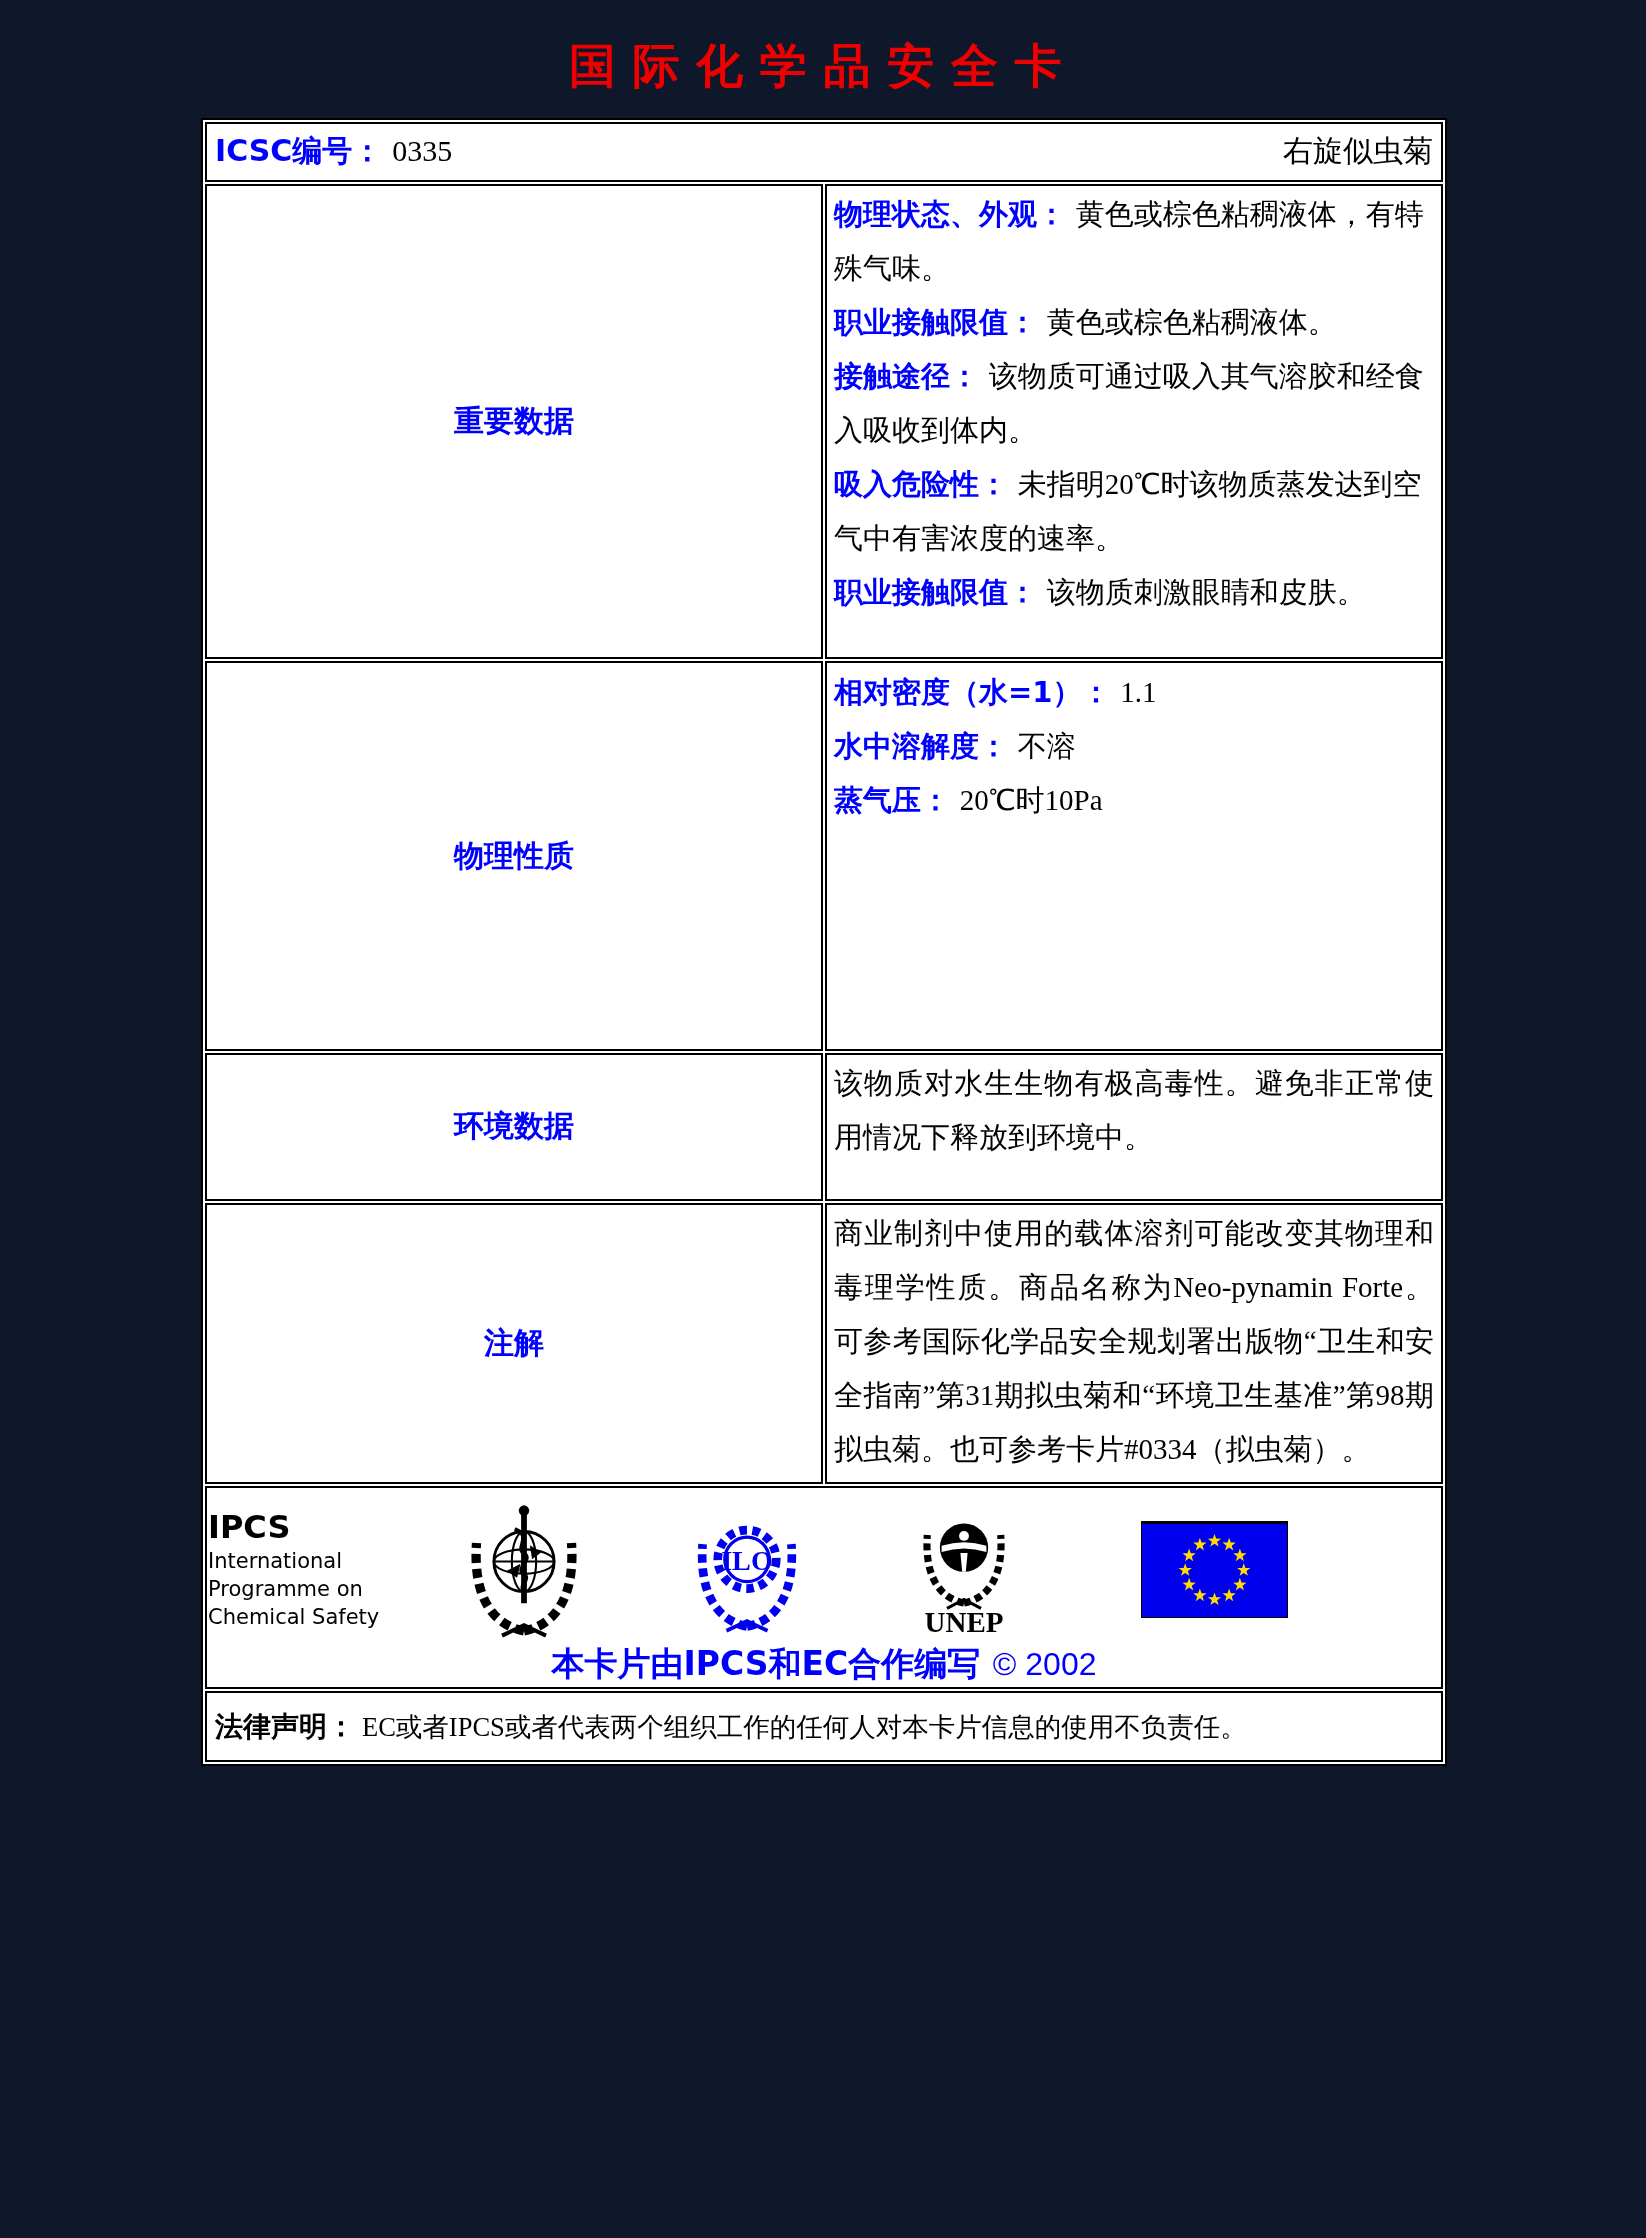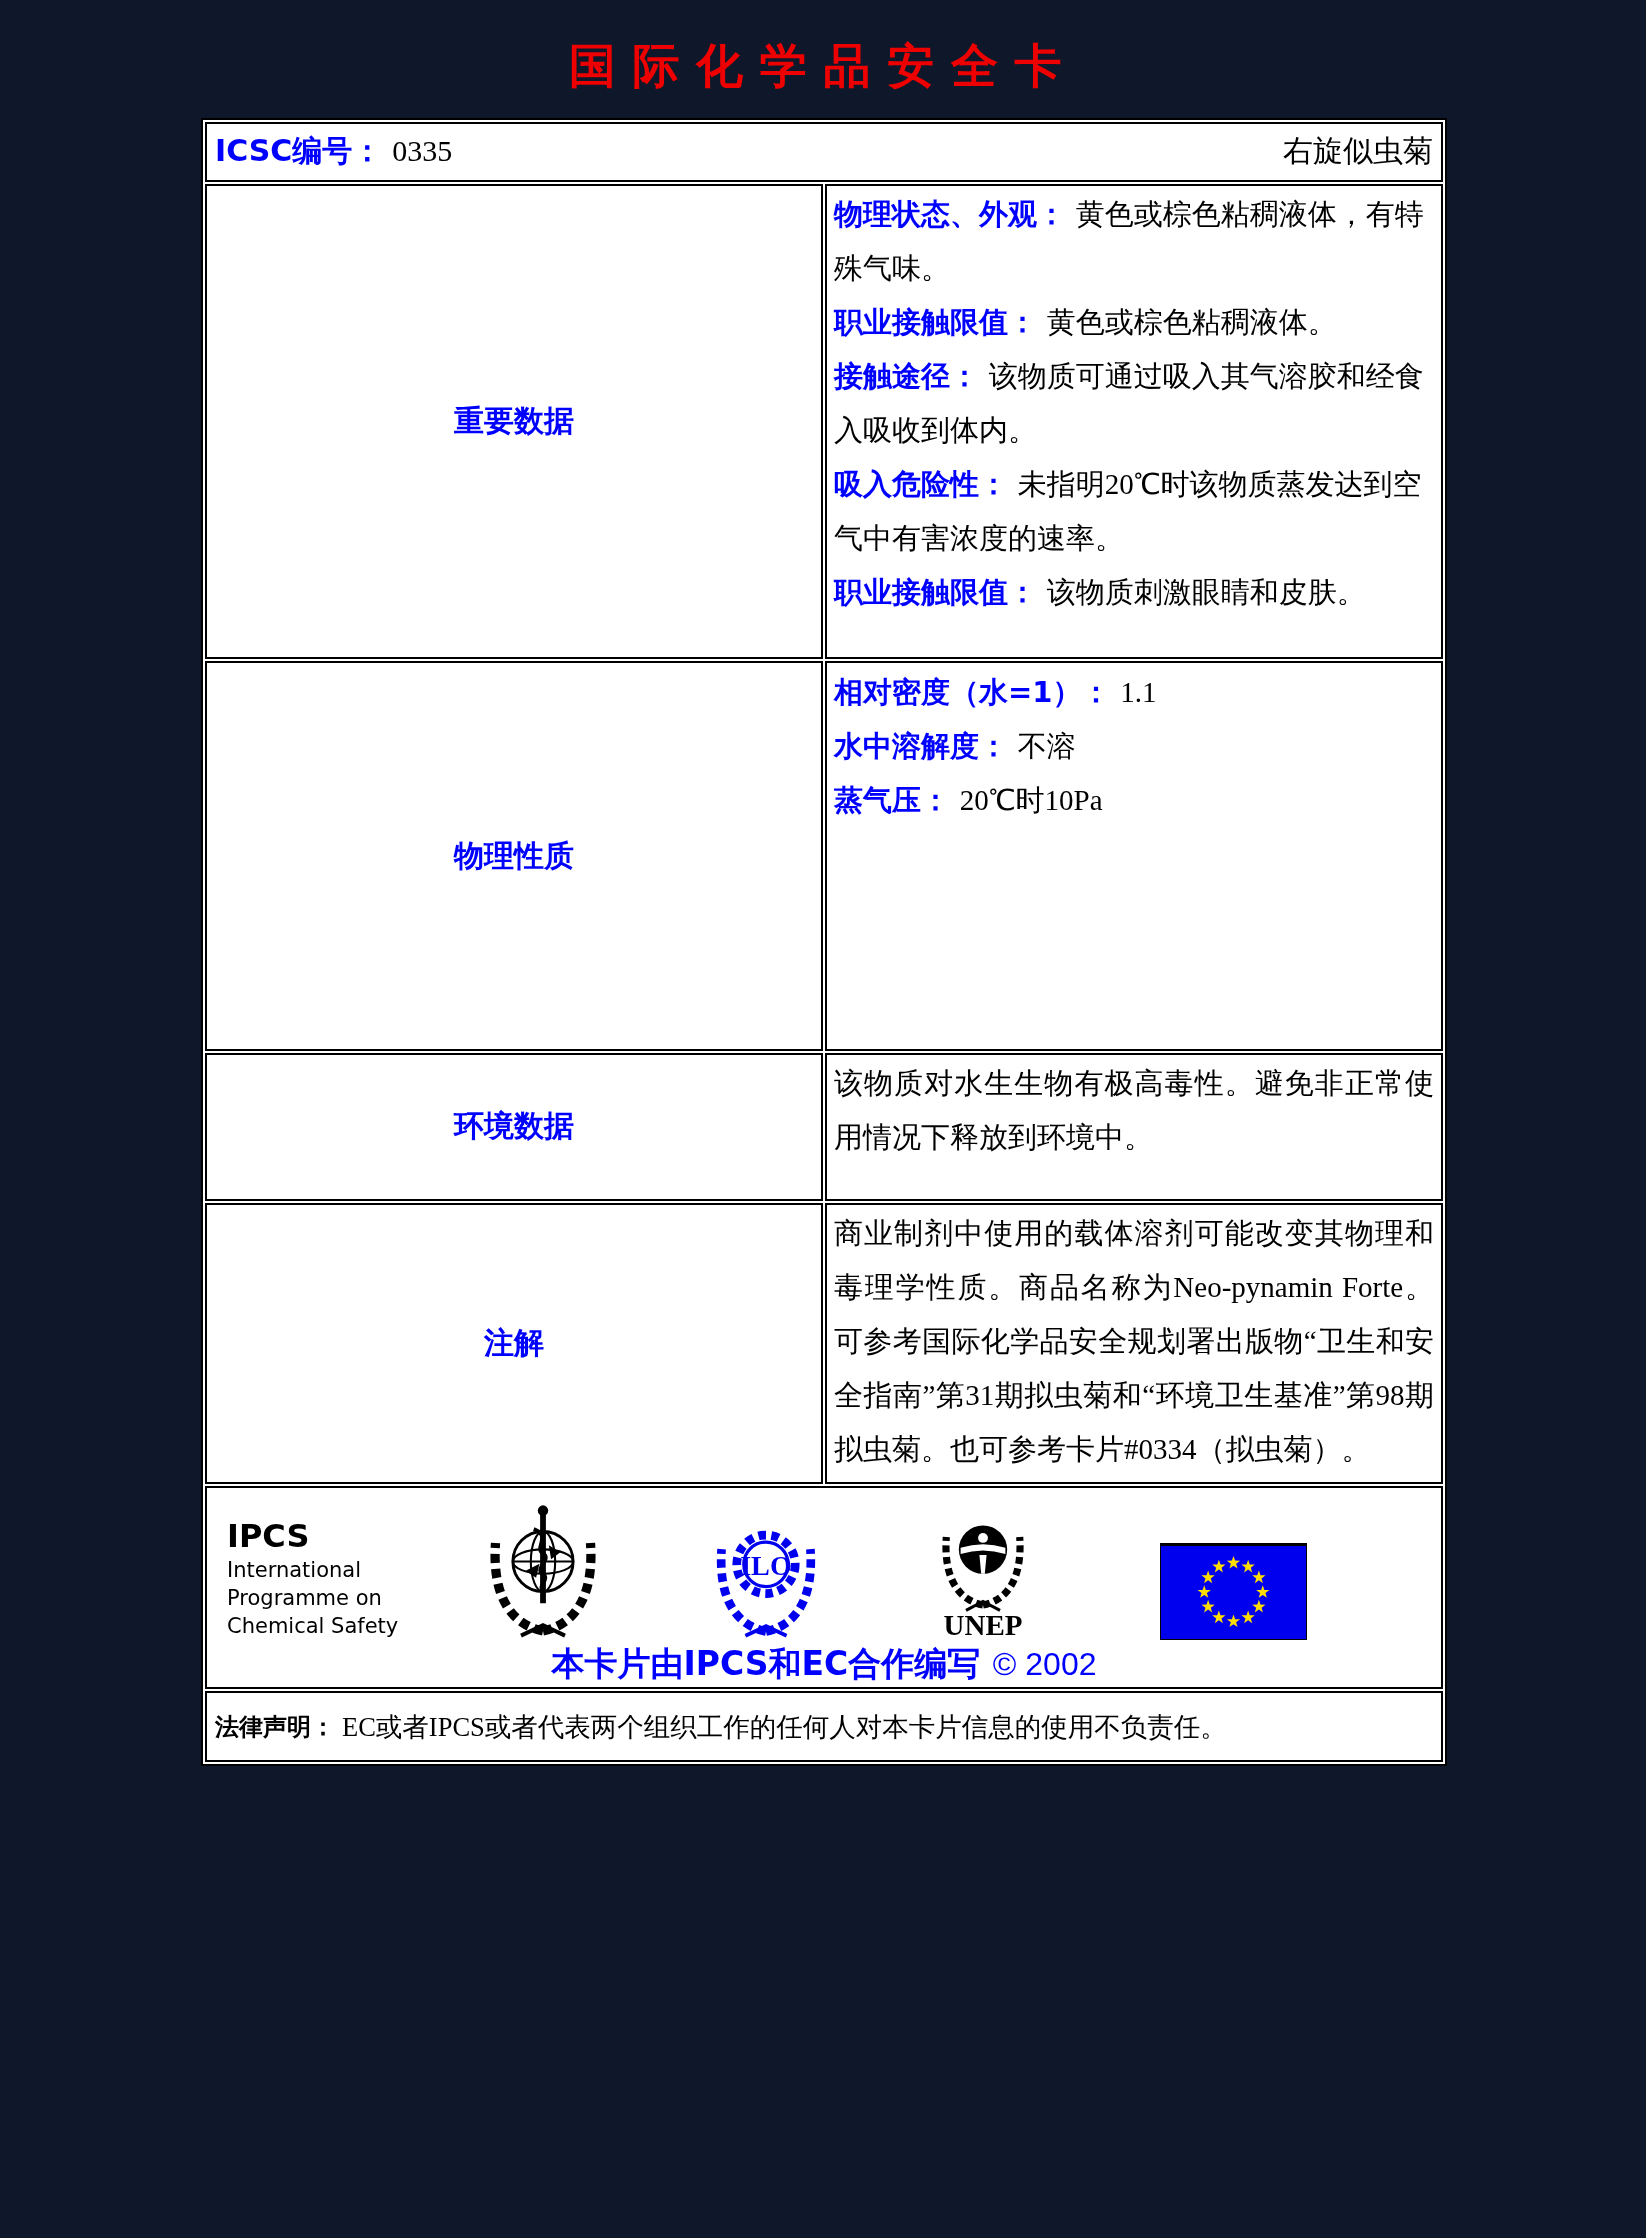--- a/index.html
+++ b/index.html
@@ -21,41 +21,41 @@
   .para{text-align:justify;}
   
   .hdr-flex{display:flex;justify-content:space-between;align-items:center;
             padding:0 7px;font-size:30px;height:100%;}
   
   .h1{height:54px;} .h2{height:469px;} .h3{height:383px;} .h4{height:141px;}
   .h5{height:274px;} .h6{height:118px;} .h7{height:193px;} .h8{height:65px;}
   
   td.foot{padding:0;}
   .foot-inner{display:flex;flex-direction:column;height:100%;}
-  .logo-row{display:flex;align-items:flex-end;padding:11px 0 0 20px;}
+  .logo-row{display:flex;align-items:center;padding:11px 0 0 1px;}
   .ipcs{width:209px;font-family:"DejaVu Sans",sans-serif;color:#000;}
   .ipcs-acro{font-size:32px;font-weight:bold;line-height:39px;}
   .ipcs-ln{font-size:21px;line-height:28px;}
   .logo{flex:none;}
   .logo-who{margin-left:42px;}
   .logo-ilo{margin-left:98px;}
   .logo-unep{margin-left:98px;text-align:center;}
   .unep-label{font-family:"Liberation Serif",serif;font-weight:bold;
               font-size:29px;line-height:29px;margin-top:-5.6px;color:#000;}
   .logo-eu{margin-left:118px;}
   .euflag{width:145px;height:93px;background:#0000ee;border:1.4px solid #000;
           border-top:3.5px solid #000;}
   .caption-row{text-align:center;margin-top:2.8px;color:#0000ff;}
   .cap-cn{font-family:"DejaVu Sans",sans-serif;font-weight:bold;font-size:33px;}
   .cap-cp{font-family:Liberation Sans, sans-serif;font-size:32px;margin-left:12.5px;}
   
   .legal{display:flex;align-items:center;height:100%;padding:0 7px;
          font-size:26.5px;}
   .legal-label{font-family:"DejaVu Sans",sans-serif;font-weight:bold;
-               font-size:24px;margin-right:7px;white-space:nowrap;}
+               font-size:28px;margin-right:7px;white-space:nowrap;}
 </style>
 </head>
 <body>
 
 <div class="page">
 
   <h1 class="title">国际化学品安全卡</h1>
 
   <table class="card">
 

